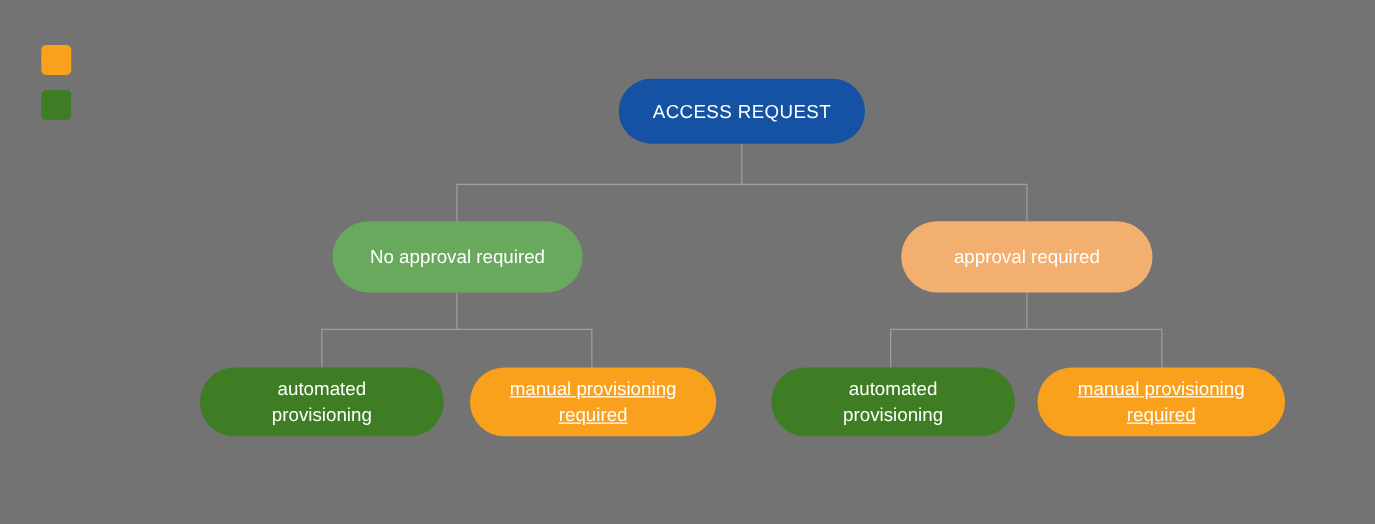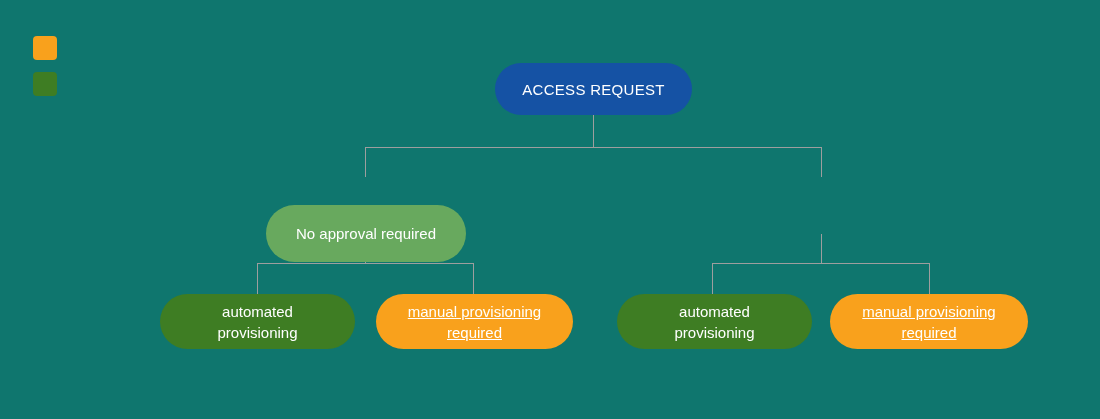--- a/index.html
+++ b/index.html
@@ -51,39 +51,42 @@
   .node-auto-left    { left: 160px; top: 294px; width: 195px; height: 55px; }
   .node-manual-left  { left: 376px; top: 294px; width: 197px; height: 55px; }
   .node-auto-right   { left: 617px; top: 294px; width: 195px; height: 55px; }
   .node-manual-right { left: 830px; top: 294px; width: 198px; height: 55px; }
   .node-auto-left span,   .node-auto-right span   { max-width: 112px; }
   .node-manual-left span, .node-manual-right span { max-width: 152px; text-decoration: underline; }
 </style>
 </head>
 <body>
 
-<div class="canvas" style="background: #0f766e; padding-left: 28px;">
+<div class="canvas" style="background: #737373; padding-left: 28px;">
 
   <svg class="connectors" viewBox="0 0 1100 419" xmlns="http://www.w3.org/2000/svg" style="stroke: rgb(158, 158, 158);">
     <path d="M593.5 115 V147 M365 147.5 H821 M365.5 147 V177 M821.5 147 V177"></path>
     <path d="M365.5 234 V263 M257 263.5 H473 M257.5 263 V294 M473.5 263 V294"></path>
     <path d="M821.5 234 V263 M712 263.5 H929 M712.5 263 V294 M929.5 263 V294"></path>
   </svg>
 
   <div class="legend-chip orange" style="background: rgb(249, 161, 28);"></div>
   <div class="legend-chip green" style="background: rgb(62, 125, 35);"></div>
 
   <div class="node node-root" style="background: rgb(21, 82, 164);">
     <span>ACCESS REQUEST</span>
   </div>
 
-  <div class="node node-no-approval" style="background: rgb(104, 169, 94); margin-top: 28px;">
+  <div class="node node-no-approval" style="background: rgb(104, 169, 94);">
     <span>No approval required</span>
   </div>
 
+  <div class="node node-approval" style="background: rgb(243, 175, 112);">
+    <span>approval required</span>
+  </div>
 
   <div class="node node-auto-left" style="background: rgb(62, 125, 35);">
     <span>automated provisioning</span>
   </div>
 
   <div class="node node-manual-left" style="background: rgb(249, 161, 28);">
     <span>manual provisioning required</span>
   </div>
 
   <div class="node node-auto-right" style="background: rgb(62, 125, 35);">

